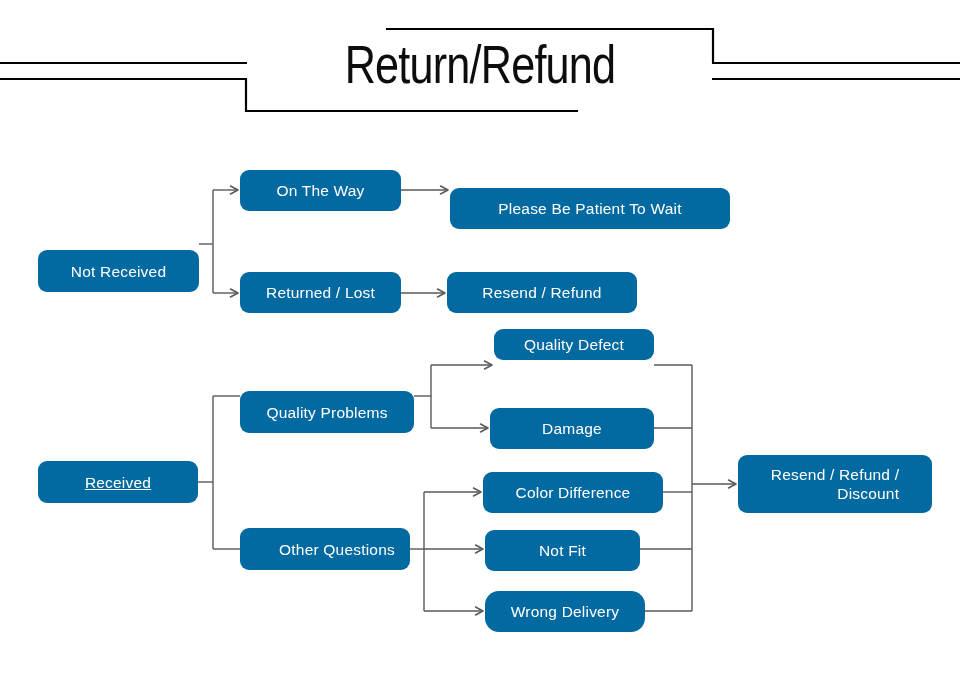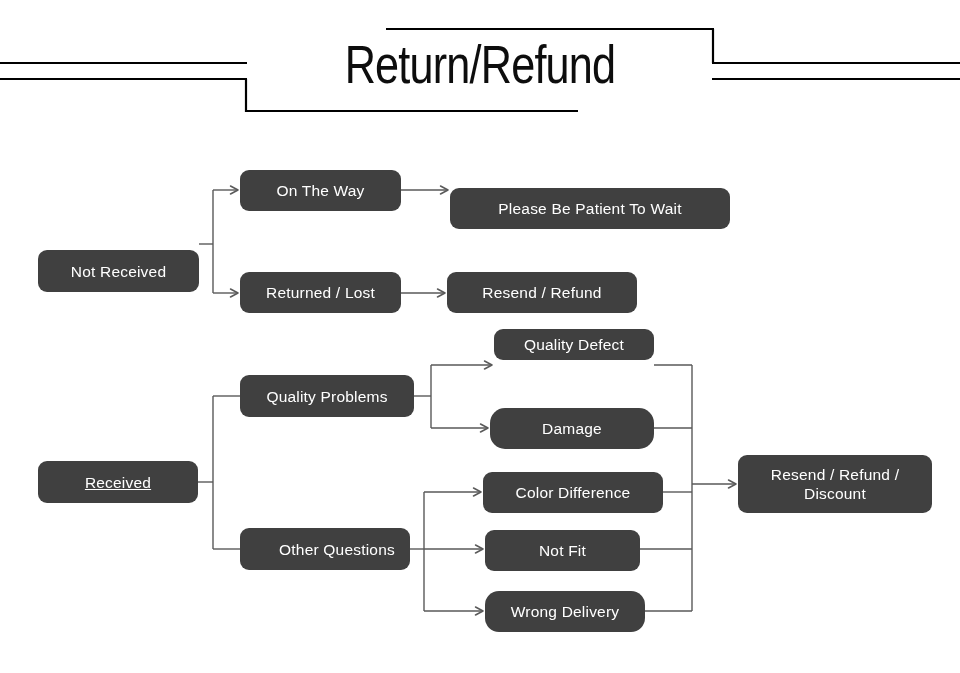--- a/index.html
+++ b/index.html
@@ -58,31 +58,31 @@
   }
   #connectors {
     position: absolute;
     left: 0; top: 0;
     width: 960px; height: 673px;
   }
 
   .node {
     position: absolute;
     box-sizing: border-box;
-    background: #404040;
+    background: #0369a1;
     border-radius: 9px;
     color: #ffffff;
     font-family: "Liberation Sans", sans-serif;
     font-size: 15.5px;
     font-weight: 400;
     letter-spacing: 0.2px;
     display: flex;
     align-items: center;
     justify-content: center;
-    text-align: center;
+    text-align: right;
     line-height: 19px;
     white-space: pre-line;
     user-select: none;
   }
 </style>
 </head>
 <body>
 
 <div id="page">
 
@@ -158,27 +158,27 @@
     <div class="node" style="left:240px; top:170px; width:161px; height:41px;">On The Way</div>
 
     <div class="node" style="left:450px; top:188px; width:280px; height:41px;">Please Be Patient To Wait</div>
 
     <div class="node" style="left:240px; top:272px; width:161px; height:41px;">Returned / Lost</div>
 
     <div class="node" style="left:447px; top:272px; width:190px; height:41px;">Resend / Refund</div>
 
     <div class="node" style="left:38px;  top:461px; width:160px; height:42px;text-decoration:underline;">Received</div>
 
-    <div class="node" style="left:240px; top:375px; width:174px; height:42px;">Quality Problems</div>
+    <div class="node" style="left:240px; top:391px; width:174px; height:42px;">Quality Problems</div>
 
     <div class="node" style="left:240px; top:528px; width:170px; height:42px;padding-left:24px;">Other Questions</div>
 
     <div class="node" style="left:494px; top:329px; width:160px; height:31px;">Quality Defect</div>
 
-    <div class="node" style="left:490px; top:408px; width:164px; height:41px;border-radius:15px;">Damage</div>
+    <div class="node" style="left:490px; top:408px; width:164px; height:41px;">Damage</div>
 
     <div class="node" style="left:485px; top:530px; width:155px; height:41px;">Not Fit</div>
 
     <div class="node" style="left:483px; top:472px; width:180px; height:41px;">Color Difference</div>
 
     <div class="node" style="left:485px; top:591px; width:160px; height:41px;border-radius:14px;">Wrong Delivery</div>
 
     <div class="node" style="left:738px; top:455px; width:194px; height:58px;">Resend / Refund /
 Discount</div>
 

